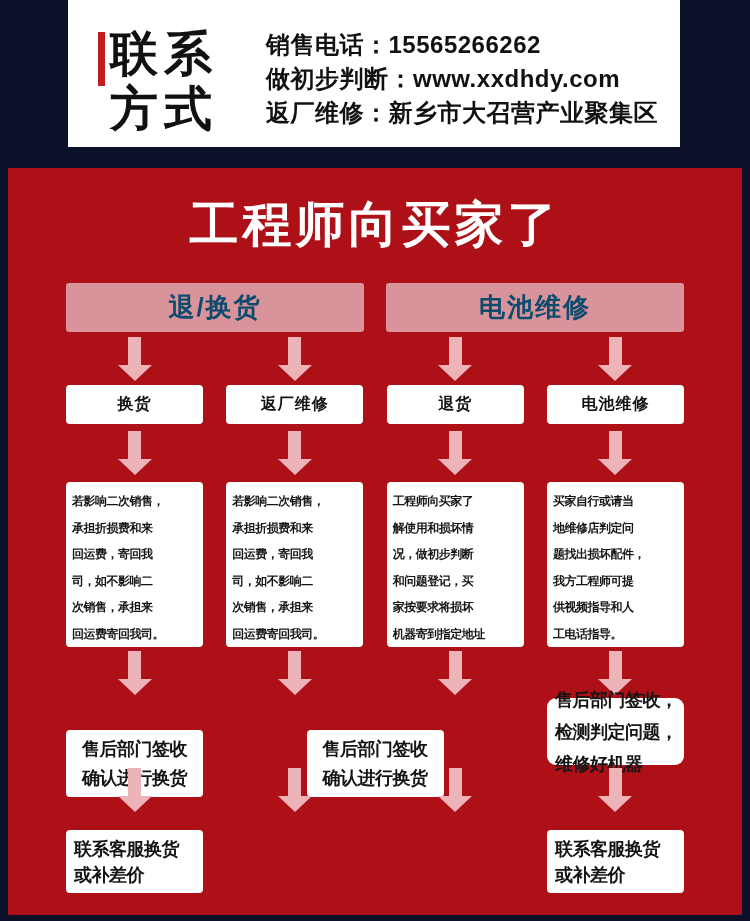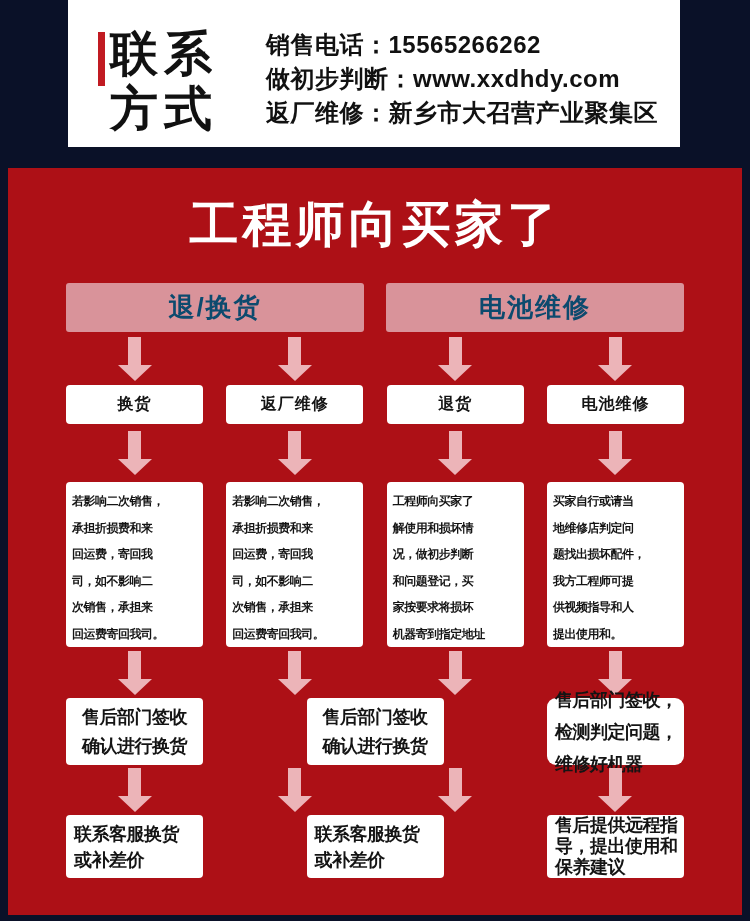--- a/index.html
+++ b/index.html
@@ -69,23 +69,23 @@
     font-size:16px; letter-spacing:1px;
   }
   .details-row { height:165px; }
   .detail-node {
     height:165px; font-size:12px; line-height:26.5px; letter-spacing:-0.5px;
     padding:6px 2px 0 6px;
   }
   .dept-row { height:67px; }
   .dept-node { height:67px; display:flex; align-items:center; font-size:18px;
     line-height:29px; padding:0 4px 0 8px; letter-spacing:-0.5px; }
-  .dept-node.centered { justify-content:center; text-align:center; padding:12px; }
+  .dept-node.centered { justify-content:center; text-align:center; padding:12px;margin-top:32px; }
   .dept-node.tight { line-height:32px;border-radius:9px; }
-  .final-row { height:78px; }
+  .final-row { height:78px;align-items:flex-end; }
   .final-node { height:63px; display:flex; align-items:center; font-size:18px;
     line-height:26px; padding:0 4px 0 8px; letter-spacing:-0.5px; }
   .final-node.tight3 { line-height:21px; }
 </style>
 </head>
 <body>
 
 <div class="page">
 
   <div class="top-section">
@@ -189,21 +189,21 @@
 解使用和损坏情
 况，做初步判断
 和问题登记，买
 家按要求将损坏
 机器寄到指定地址</div>
       <div class="node detail-node">买家自行或请当
 地维修店判定问
 题找出损坏配件，
 我方工程师可提
 供视频指导和人
-提出使用和。</div>
+工电话指导。</div>
     </div>
 
     <div class="row arrows-row ar-3">
       <div class="cell">
           <div class="arrow">
             <div class="stem"></div>
             <div class="head"></div>
           </div>
         </div>
       <div class="cell">
@@ -261,19 +261,16 @@
             <div class="head"></div>
           </div>
         </div>
     </div>
 
     <div class="row final-row">
       <div class="node final-node">联系客服换货
 或补差价</div>
       <div class="node final-node">联系客服换货
 或补差价</div>
-      <div class="node final-node tight3">售后提供远程指
-导，提出使用和
-保养建议</div>
     </div>
   </div>
 
 </div>
 
 </body></html>

